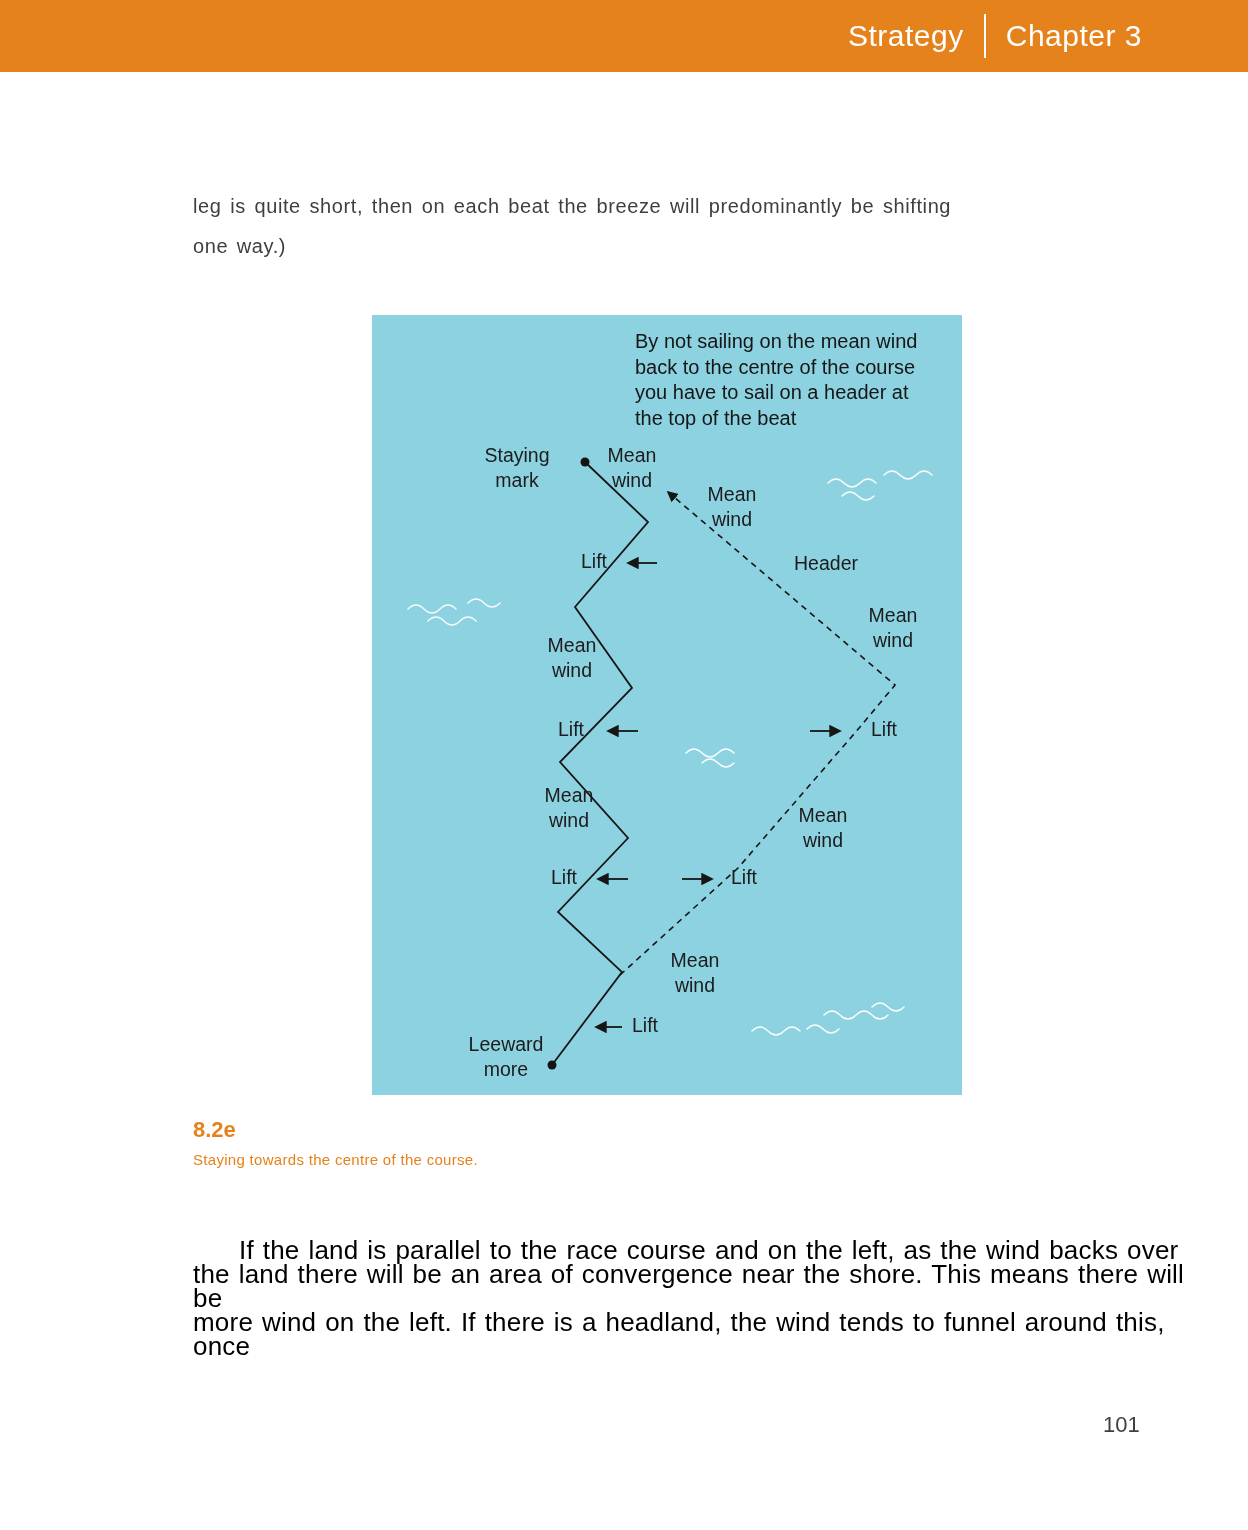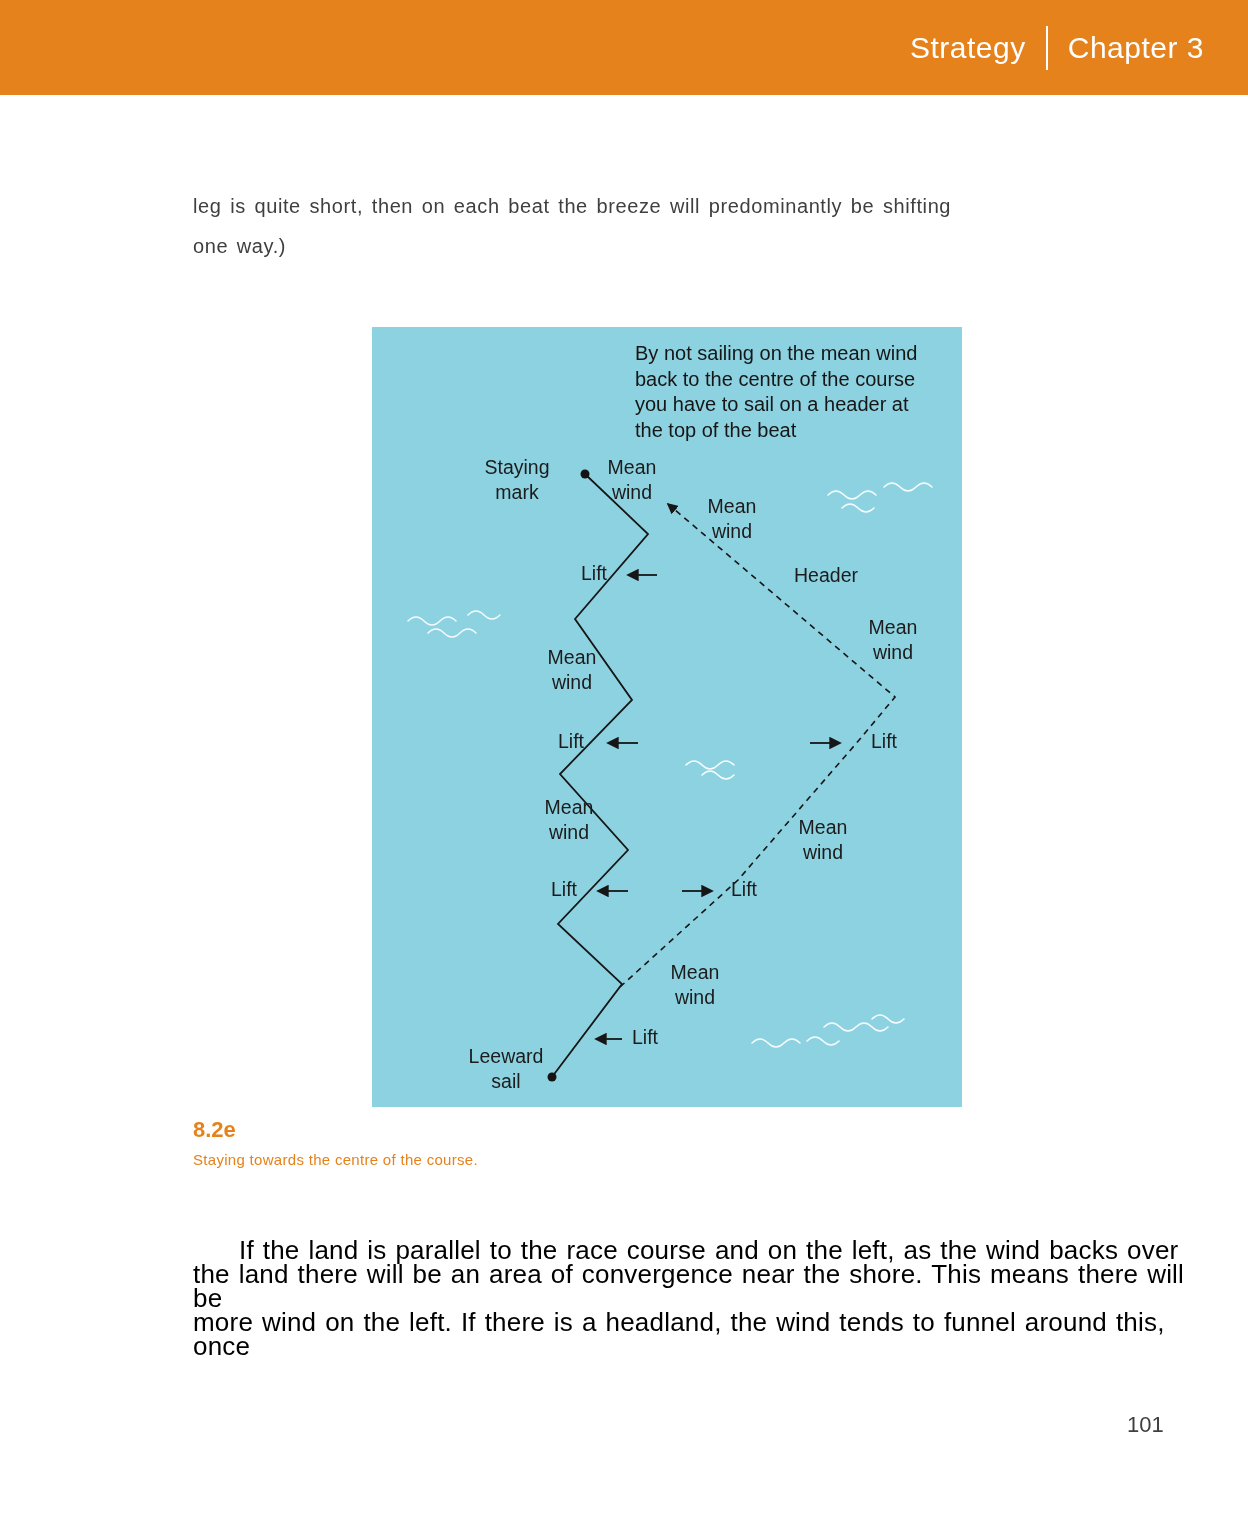--- a/index.html
+++ b/index.html
@@ -2,36 +2,35 @@
 <html style="--accent-orange: #e5821c; --diagram-blue: #8dd2e0;"><head>
 <meta charset="utf-8">
 <style>
   *{box-sizing:border-box;margin:0;padding:0}
   html,body{background:#ffffff}
   body{
     width:1248px;height:1530px;position:relative;overflow:hidden;
     font-family:"Liberation Sans",sans-serif;
   }
   .topbar{
-    position:absolute;top:0;left:0;width:100%;height:95px;
+    position:absolute;top:0;left:0;width:100%;height:72px;
     background:var(--accent-orange,#e5821c);
     display:flex;align-items:center;justify-content:flex-end;
-    padding-right:44px;color:#ffffff;
+    padding-right:106px;color:#ffffff;
   }
   .topbar .htext{font-size:30px;font-weight:400;letter-spacing:.5px}
   .topbar .divider{width:2px;height:44px;background:#ffffff;margin:0 20px}
   .intro{
     position:absolute;left:193px;top:186px;width:1000px;
     font-size:20px;line-height:40px;color:#3f3f3f;
     letter-spacing:.6px;word-spacing:2.5px;white-space:pre-line;
   }
   .diagram{
     position:absolute;left:372px;top:315px;width:590px;height:780px;
     background:var(--diagram-blue,#8dd2e0);
-    margin-top:12px;
   }
   .diagram svg{position:absolute;left:0;top:0}
   .dlabel{
     position:absolute;font-size:19.5px;line-height:24.5px;color:#1c1c1c;
     white-space:pre-line;text-align:center;
   }
   .annotation{
     left:263px;top:14px;width:322px;text-align:left;
     font-size:20px;line-height:25.5px;color:#161616;
   }
@@ -42,21 +41,21 @@
   .figure-caption{
     position:absolute;left:193px;top:1151px;font-size:15px;
     color:var(--accent-orange,#e5821c);letter-spacing:.3px;
   }
   .body-par{
     position:absolute;left:193px;top:1238px;width:1010px;
     font-size:26px;line-height:24px;color:#000000;
     letter-spacing:.2px;word-spacing:1.5px;white-space:pre-line;text-indent:46px;
   }
   .page-number{
-    position:absolute;left:1103px;top:1412px;font-size:22px;color:#3f3f3f;margin-left:24px;
+    position:absolute;left:1103px;top:1412px;font-size:22px;color:#3f3f3f;
   }
 </style>
 </head>
 <body>
 
 <div>
 
   <header class="topbar">
     <span class="htext">Strategy</span>
     <span class="divider"></span>
@@ -135,21 +134,21 @@
     <div class="dlabel" style="left:162px;top:468px;width:70px">Mean
 wind</div>
     <div class="dlabel" style="left:416px;top:488px;width:70px">Mean
 wind</div>
     <div class="dlabel" style="left:172px;top:550px;width:40px">Lift</div>
     <div class="dlabel" style="left:352px;top:550px;width:40px">Lift</div>
     <div class="dlabel" style="left:288px;top:633px;width:70px">Mean
 wind</div>
     <div class="dlabel" style="left:253px;top:698px;width:40px">Lift</div>
     <div class="dlabel" style="left:88px;top:717px;width:92px">Leeward
-sail</div>
+more</div>
   </figure>
 
   <div class="figure-id">8.2e</div>
   <div class="figure-caption">Staying towards the centre of the course.</div>
 
   <p class="body-par">If the land is parallel to the race course and on the left, as the wind backs over
 the land there will be an area of convergence near the shore. This means there will be
 more wind on the left. If there is a headland, the wind tends to funnel around this, once</p>
 
   <div class="page-number">101</div>

